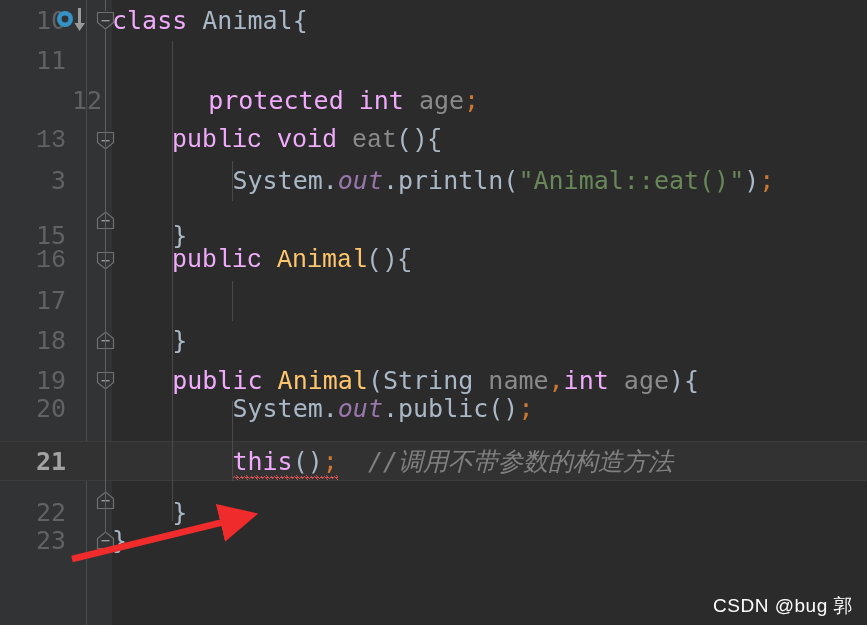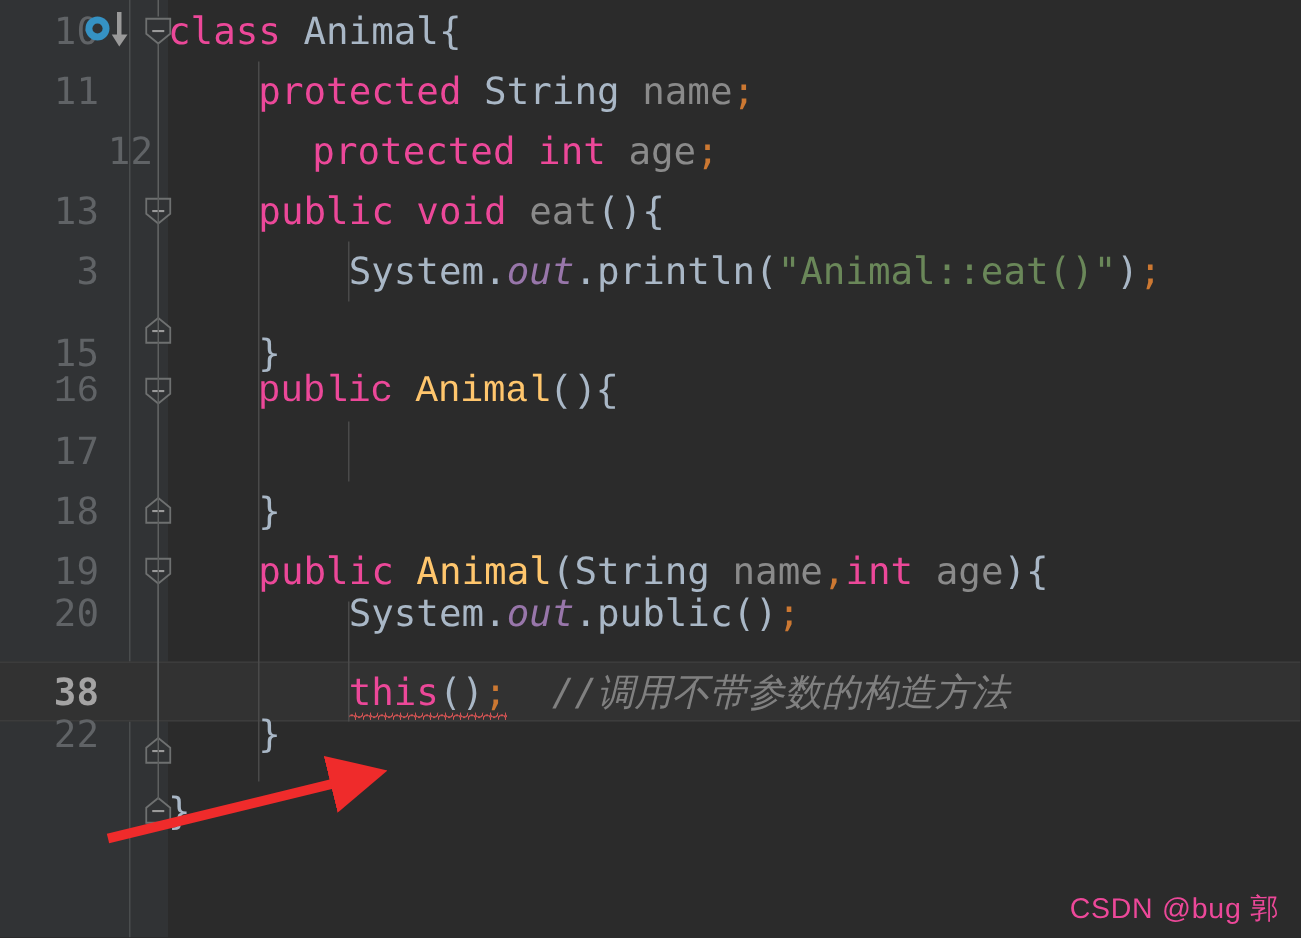--- a/index.html
+++ b/index.html
@@ -72,21 +72,21 @@
 
   .code {
     position: absolute;
     left: 112px;
     font-size: 25px;
     color: #a9b7c6;
     white-space: pre;
   }
 
   
-  .kw   { color: #ec4899; }               
+  .kw   { color: #f0abfc; }               
   .cls  { color: #a9b7c6; }               
   .ctor { color: #ffc66d; }               
   .gray { color: #8a8a8a; }               
   .plain{ color: #a9b7c6; }
   .str  { color: #6a8759; }               
   .stat { color: #9876aa; font-style: italic; }  
   .cmt  { color: #808080; font-style: italic; }
   .punc { color: #a9b7c6; }
   .semi { color: #cc7832; }
 
@@ -150,48 +150,48 @@
     pointer-events: none;
   }
 
   
   .watermark {
     position: absolute;
     right: 14px;
     bottom: 6px;
     font-family: "Liberation Sans", sans-serif;
     font-size: 19px;
-    color: #ec4899;
+    color: #ffffff;
     letter-spacing: 0.5px;
   }
 </style>
 </head>
 <body>
 
 <div id="editor">
 
   <div class="gutter">
     <div class="gutter-sep s1"></div>
   </div>
 
   <div id="rows">
       <div class="row" style="top: 1px;"><div class="lineno">10</div><div class="code"><span class="kw">class </span><span class="cls">Animal</span><span class="punc">{</span></div></div>
-      <div class="row" style="top: 41px;"><div class="lineno">11</div><div class="code"><span class="plain">    </span><span class="kw">protected </span><span class="cls">String</span><span class="plain"> </span><span class="gray">name</span><span class="semi">;</span></div></div>
+      <div class="row" style="top: 41px;"><div class="lineno">11</div></div>
       <div class="row" style="top: 81px; margin-left: 36px;"><div class="lineno">12</div><div class="code"><span class="plain">    </span><span class="kw">protected int </span><span class="gray">age</span><span class="semi">;</span></div></div>
-      <div class="row" style="top: 121px;"><div class="lineno">13</div><div class="code"><span class="plain">    </span><span class="kw">public void </span><span class="gray">eat</span><span class="punc">(){</span></div></div>
+      <div class="row" style="top: 121px; font-family: Liberation Mono, monospace;"><div class="lineno">13</div><div class="code"><span class="plain">    </span><span class="kw">public void </span><span class="gray">eat</span><span class="punc">(){</span></div></div>
       <div class="row" style="top: 161px;"><div class="lineno">3</div><div class="code"><span class="plain">        </span><span class="cls">System</span><span class="punc">.</span><span class="stat">out</span><span class="punc">.println(</span><span class="str">"Animal::eat()"</span><span class="punc">)</span><span class="semi">;</span></div></div>
       <div class="row" style="top: 216px;"><div class="lineno">15</div><div class="code"><span class="punc">    }</span></div></div>
       <div class="row" style="top: 241px; font-family: Liberation Mono, monospace;"><div class="lineno">16</div><div class="code"><span class="plain">    </span><span class="kw">public </span><span class="ctor">Animal</span><span class="punc">(){</span></div></div>
       <div class="row" style="top: 281px;"><div class="lineno">17</div><div class="code"></div></div>
       <div class="row" style="top: 321px;"><div class="lineno">18</div><div class="code"><span class="punc">    }</span></div></div>
       <div class="row" style="top: 361px;"><div class="lineno">19</div><div class="code"><span class="plain">    </span><span class="kw">public </span><span class="ctor">Animal</span><span class="punc">(</span><span class="cls">String</span><span class="plain"> </span><span class="gray">name</span><span class="semi">,</span><span class="kw">int</span><span class="plain"> </span><span class="gray">age</span><span class="punc">){</span></div></div>
       <div class="row" style="top: 389px;"><div class="lineno">20</div><div class="code"><span class="plain">        </span><span class="cls">System</span><span class="punc">.</span><span class="stat">out</span><span class="punc">.public()</span><span class="semi">;</span></div></div>
-      <div class="row current" style="top: 441px;"><div class="lineno">38</div><div class="code"><span class="plain">        </span><span class="squiggle"><span class="kw">this</span><span class="punc">()</span><span class="semi">;</span></span><span class="plain">  </span><span class="cmt">//调用不带参数的构造方法</span></div></div>
-      <div class="row" style="top: 470px;"><div class="lineno">22</div><div class="code"><span class="punc">    }</span></div></div>
-      <div class="row" style="top: 521px;"><div class="code"><span class="punc">}</span></div></div>
+      <div class="row current" style="top: 441px;"><div class="lineno">21</div><div class="code"><span class="plain">        </span><span class="squiggle"><span class="kw">this</span><span class="punc">()</span><span class="semi">;</span></span><span class="plain">  </span><span class="cmt">//调用不带参数的构造方法</span></div></div>
+      <div class="row" style="top: 493px;"><div class="lineno">22</div><div class="code"><span class="punc">    }</span></div></div>
+      <div class="row" style="top: 521px;"><div class="lineno">23</div><div class="code"><span class="punc">}</span></div></div>
     </div>
 
   <div id="folds">
       <div class="fold" style="top: 11px;">
         <svg width="19" height="19" viewBox="0 0 19 19" xmlns="http://www.w3.org/2000/svg">
           <path d="M1.5,1.5 L17.5,1.5 L17.5,11.5 L9.5,18 L1.5,11.5 Z" fill="#313335" stroke="#6e7070" stroke-width="1.2"></path>
           <rect x="5.5" y="9" width="8" height="1.4" fill="#9a9a9a"></rect>
         </svg>
       </div>
       <div class="fold" style="top: 131px;">

